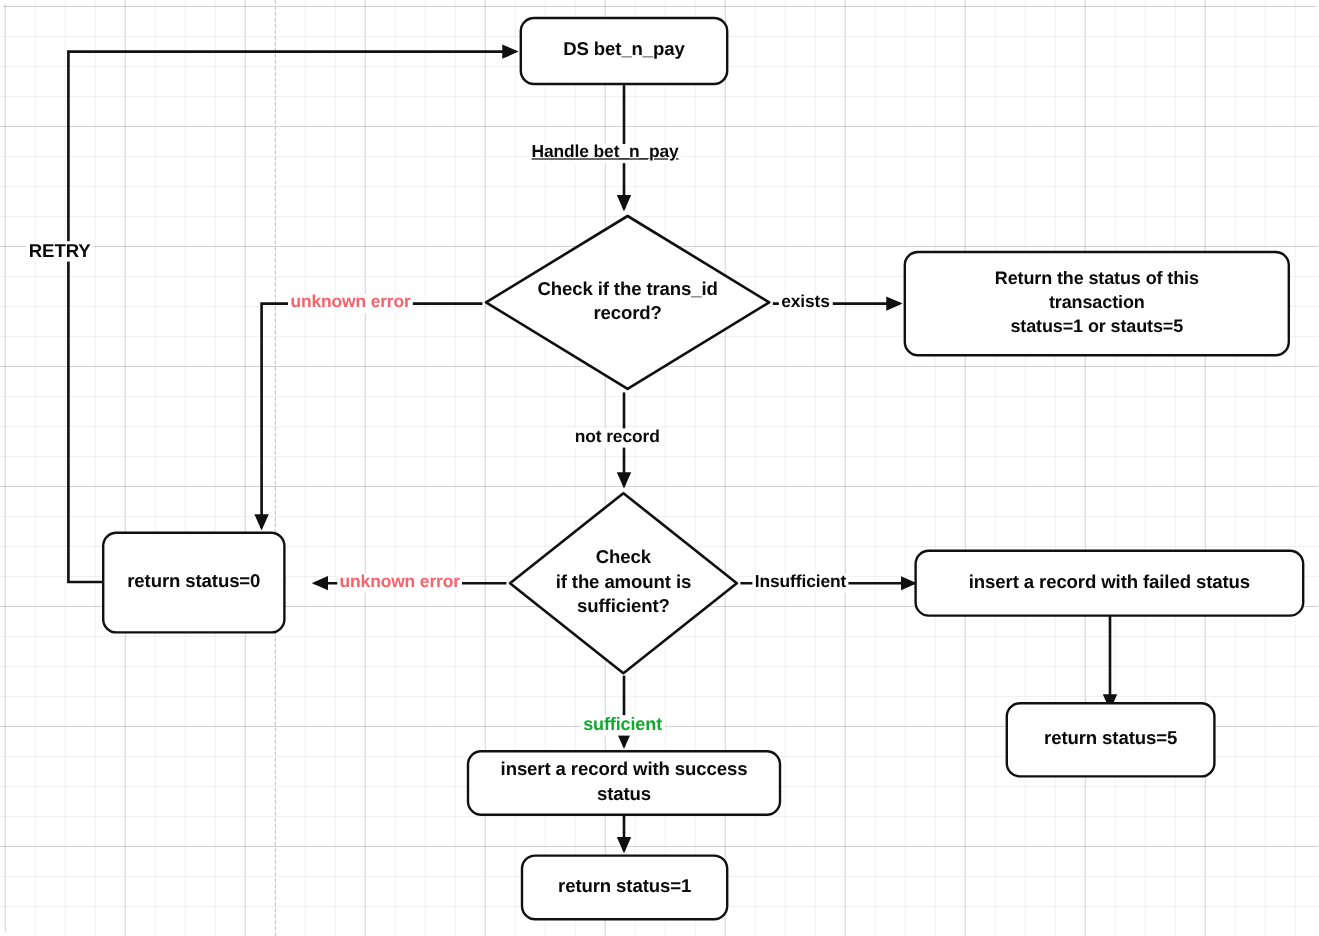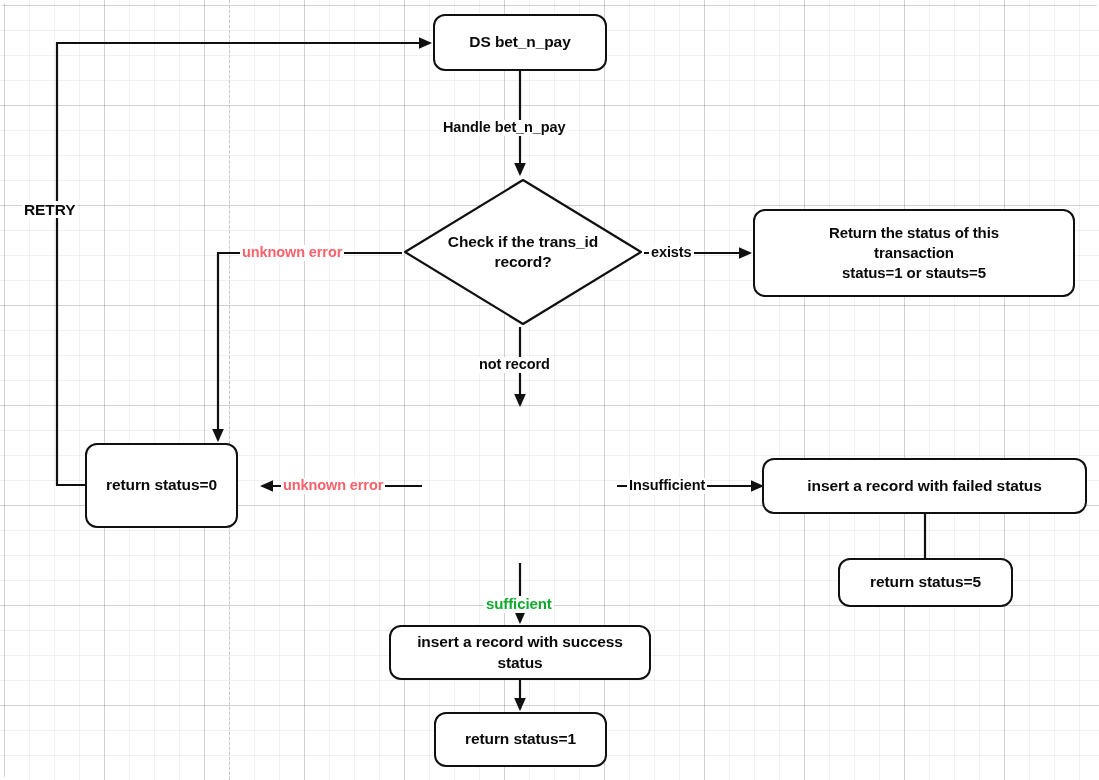--- a/index.html
+++ b/index.html
@@ -140,35 +140,43 @@
     <div class="diamond-label">Check if the trans_id
 record?</div>
   </div>
 
   <div class="node" style="left:753px; top:209px; width:322px; height:88px; font-size:15px;">
     <span style="white-space:pre-line;">Return the status of this
 transaction
 status=1 or stauts=5</span>
   </div>
 
+  <div class="diamond-wrap" style="left:422px; top:408px; width:195px; height:156px;">
+    <svg width="195" height="156" viewBox="0 0 195 156">
+      <path d="M 97.5 3 L 192 78 L 97.5 153 L 3 78 Z" fill="#ffffff" stroke="#101010" stroke-width="2.2" stroke-linejoin="round"></path>
+    </svg>
+    <div class="diamond-label">Check
+if the amount is
+sufficient?</div>
+  </div>
 
   <div class="node" style="left:85px; top:443px; width:153px; height:85px;">return status=0</div>
 
   <div class="node" style="left:762px; top:458px; width:325px; height:56px;">insert a record with failed status</div>
 
-  <div class="node" style="left:838px; top:558px; width:175px; height:49px;">return status=5</div>
+  <div class="node" style="left:838px; top:585px; width:175px; height:63px;">return status=5</div>
 
   <div class="node" style="left:389px; top:625px; width:262px; height:55px;">
     <span style="white-space:pre-line;">insert a record with success
 status</span>
   </div>
 
   <div class="node" style="left:434px; top:712px; width:173px; height:55px;">return status=1</div>
 
-  <div class="edge-label" style="left:441px; top:120px;">Handle bet_n_pay</div>
+  <div class="edge-label" style="left:441px; top:120px;text-decoration:underline;">Handle bet_n_pay</div>
 
   <div class="edge-label" style="left:649px; top:245px;">exists</div>
 
   <div class="edge-label" style="left:477px; top:357px;">not record</div>
 
   <div class="edge-label red" style="left:240px; top:245px;">unknown error</div>
 
   <div class="edge-label red" style="left:281px; top:478px;">unknown error</div>
 
   <div class="edge-label" style="left:627px; top:478px;">Insufficient</div>

